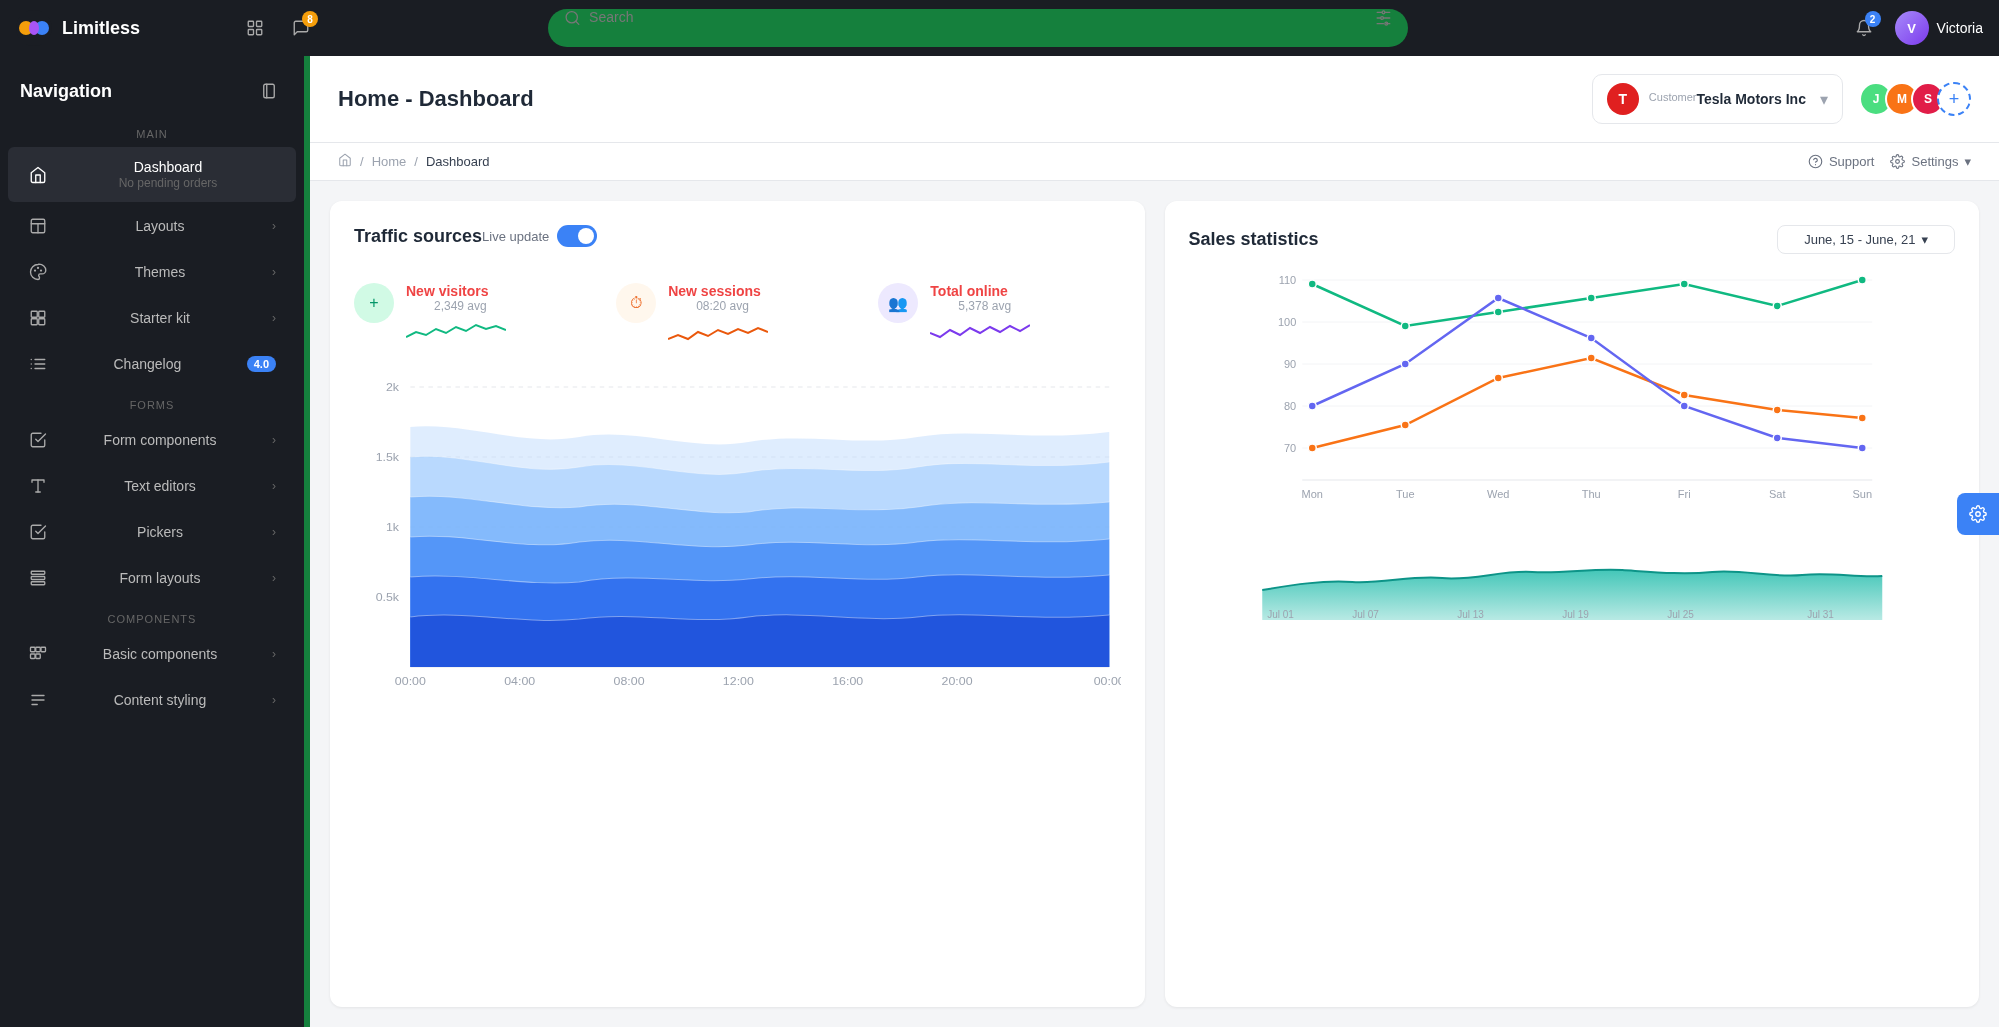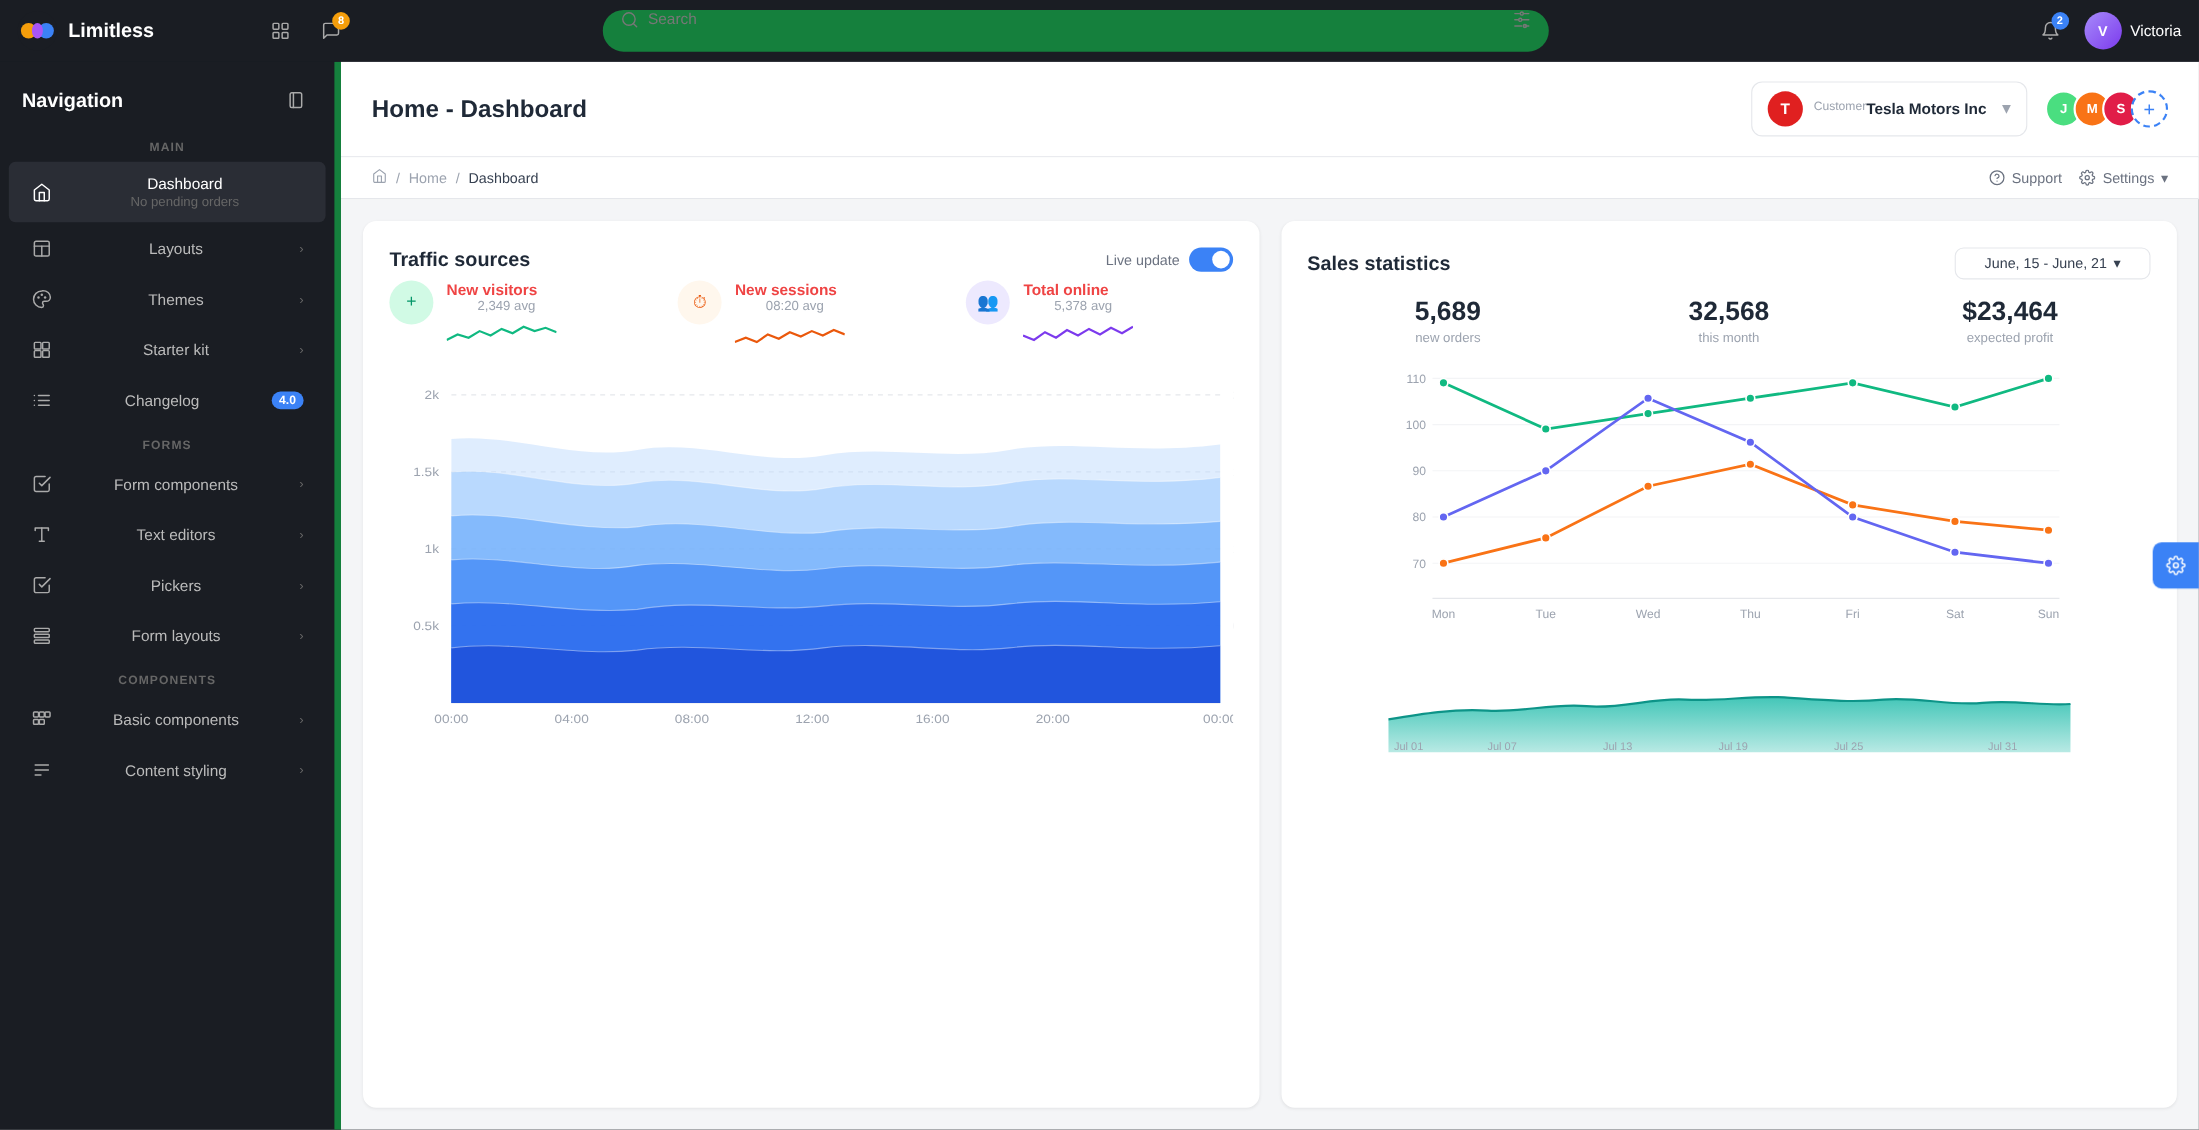--- a/index.html
+++ b/index.html
@@ -35,21 +35,21 @@
     
     .main-wrap { display: flex; flex: 1; overflow: hidden; }
 
     
     .sidebar {
       width: 310px; background: #1a1d23; border-right: 6px solid #15803d; display: flex; flex-direction: column; overflow-y: auto; flex-shrink: 0; text-align: center;
     }
     .sidebar-header { display: flex; align-items: center; justify-content: space-between; padding: 20px 20px 10px; }
     .sidebar-title { color: #fff; font-size: 18px; font-weight: 600; }
     .sidebar-toggle { color: #aaa; cursor: pointer; width: 30px; height: 30px; display: flex; align-items: center; justify-content: center; }
-    .sidebar-section-label { color: #666; font-size: 11px; font-weight: 700; letter-spacing: 1px; padding: 12px 20px 6px; text-transform: uppercase; }
+    .sidebar-section-label { color: #666; font-size: 11px; font-weight: 400; letter-spacing: 1px; padding: 12px 20px 6px; text-transform: uppercase; }
     .sidebar-item {
       display: flex; align-items: center; padding: 12px 20px; cursor: pointer; color: #bbb; font-size: 14px; font-weight: 500; gap: 12px; border-radius: 6px; margin: 1px 8px; transition: background 0.15s;
     }
     .sidebar-item.active { background: #2a2d35; color: #fff; }
     .sidebar-item .icon { width: 20px; height: 20px; display: flex; align-items: center; justify-content: center; color: #aaa; flex-shrink: 0; }
     .sidebar-item.active .icon { color: #fff; }
     .sidebar-item .label { flex: 1; }
     .sidebar-item .sublabel { font-size: 12px; color: #666; display: block; margin-top: 1px; }
     .sidebar-item .chevron { color: #666; font-size: 12px; }
     .sidebar-item .badge-pill { background: #3b82f6; color: #fff; font-size: 11px; font-weight: 700; padding: 2px 7px; border-radius: 10px; }
@@ -83,21 +83,21 @@
     .breadcrumb-actions { display: flex; align-items: center; gap: 16px; }
     .breadcrumb-btn { display: flex; align-items: center; gap: 6px; font-size: 13px; color: #6b7280; cursor: pointer; }
 
     
     .dashboard-grid { display: grid; grid-template-columns: 1fr 1fr; gap: 20px; padding: 20px; flex: 1; }
 
     
     .card { background: #fff; border-radius: 12px; padding: 24px; box-shadow: 0 1px 3px rgba(0,0,0,0.07); }
 
     
-    .card-header { display: flex; align-items: center; justify-content: space-between; margin-bottom: 8px; }
+    .card-header { display: flex; align-items: center; justify-content: flex-start; margin-bottom: 36px; }
     .card-title { font-size: 18px; font-weight: 600; color: #1f2937; }
     .live-toggle { display: flex; align-items: center; gap: 8px; font-size: 13px; color: #6b7280; }
     .toggle-switch { width: 40px; height: 22px; background: #3b82f6; border-radius: 11px; position: relative; cursor: pointer; }
     .toggle-switch::after { content: ''; position: absolute; width: 16px; height: 16px; background: #fff; border-radius: 50%; top: 3px; right: 3px; }
 
     .metrics-row { display: flex; gap: 20px; margin-bottom: 20px; }
     .metric { display: flex; align-items: flex-start; gap: 12px; flex: 1; }
     .metric-icon { width: 40px; height: 40px; border-radius: 50%; display: flex; align-items: center; justify-content: center; font-size: 16px; flex-shrink: 0; }
     .metric-icon.green { background: #d1fae5; color: #059669; }
     .metric-icon.orange { background: #fff7ed; color: #ea580c; }
@@ -496,34 +496,20 @@
 
       <div class="card">
         <div class="sales-header">
           <span class="card-title">Sales statistics</span>
           <div class="date-picker">
             <span>June, 15 - June, 21</span>
             <span>▾</span>
           </div>
         </div>
 
-        <div class="stats-row">
-          <div class="stat-item">
-            <div class="stat-value">5,689</div>
-            <div class="stat-label">new orders</div>
-          </div>
-          <div class="stat-item">
-            <div class="stat-value">32,568</div>
-            <div class="stat-label">this month</div>
-          </div>
-          <div class="stat-item">
-            <div class="stat-value">$23,464</div>
-            <div class="stat-label">expected profit</div>
-          </div>
-        </div>
 
         <div class="line-chart-area">
           <svg width="100%" height="100%" viewBox="0 0 620 260">
 
             <line x1="40" y1="10" x2="610" y2="10" stroke="#f3f4f6" stroke-width="1"></line>
             <line x1="40" y1="52" x2="610" y2="52" stroke="#f3f4f6" stroke-width="1"></line>
             <line x1="40" y1="94" x2="610" y2="94" stroke="#f3f4f6" stroke-width="1"></line>
             <line x1="40" y1="136" x2="610" y2="136" stroke="#f3f4f6" stroke-width="1"></line>
             <line x1="40" y1="178" x2="610" y2="178" stroke="#f3f4f6" stroke-width="1"></line>
             <line x1="40" y1="210" x2="610" y2="210" stroke="#e5e7eb" stroke-width="1"></line>

